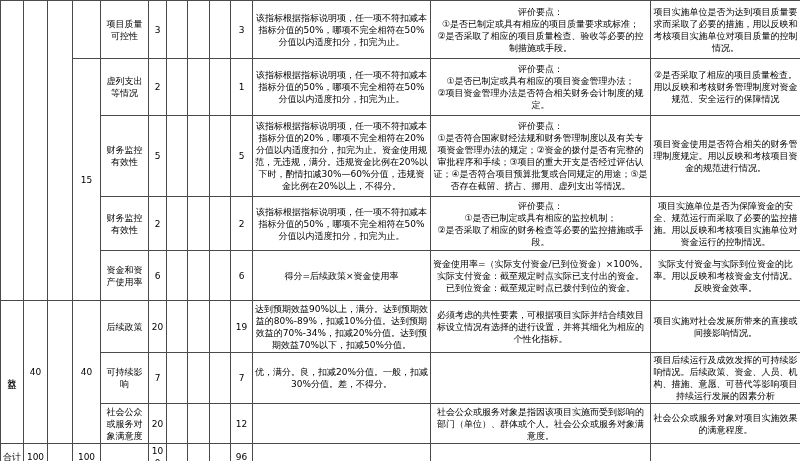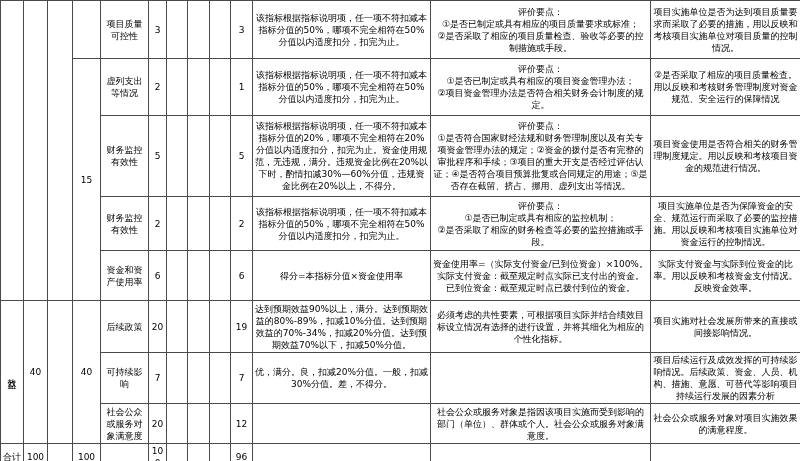--- a/index.html
+++ b/index.html
@@ -106,21 +106,21 @@
       <td>项目实施单位是否为保障资金的安全、规范运行而采取了必要的监控措施。用以反映和考核项目实施单位对资金运行的控制情况。</td>
     </tr>
 
     <tr style="height:50px">
       <td>资金和资产使用率</td>
       <td class="num">6</td>
       <td></td>
       <td></td>
       <td></td>
       <td class="num">6</td>
-      <td>得分=本指标分值×资金使用率</td>
+      <td>得分=后续政策×资金使用率</td>
       <td>资金使用率=（实际支付资金/已到位资金）×100%。实际支付资金：截至规定时点实际已支付出的资金。已到位资金：截至规定时点已拨付到位的资金。</td>
       <td>实际支付资金与实际到位资金的比率。用以反映和考核资金支付情况。反映资金效率。</td>
     </tr>
 
     <tr style="height:52px">
       <td rowspan="3"><span class="vtext">效益</span></td>
       <td rowspan="3" class="num">40</td>
       <td rowspan="3"></td>
       <td rowspan="3" class="num">40</td>
       <td>后续政策</td>

